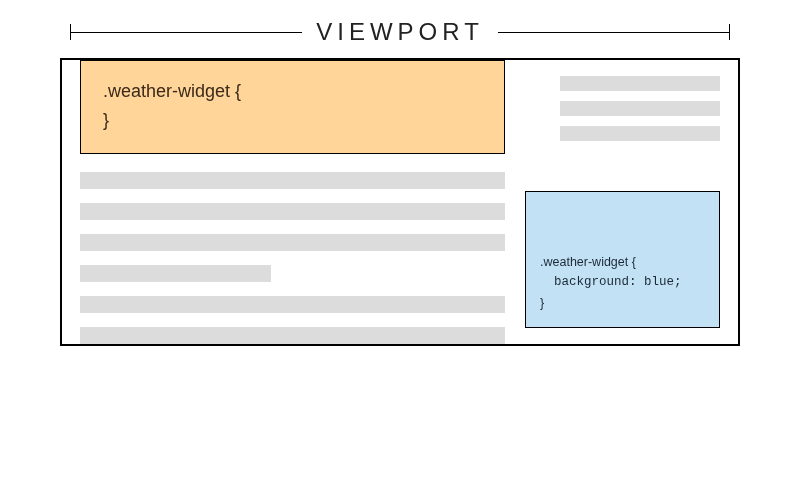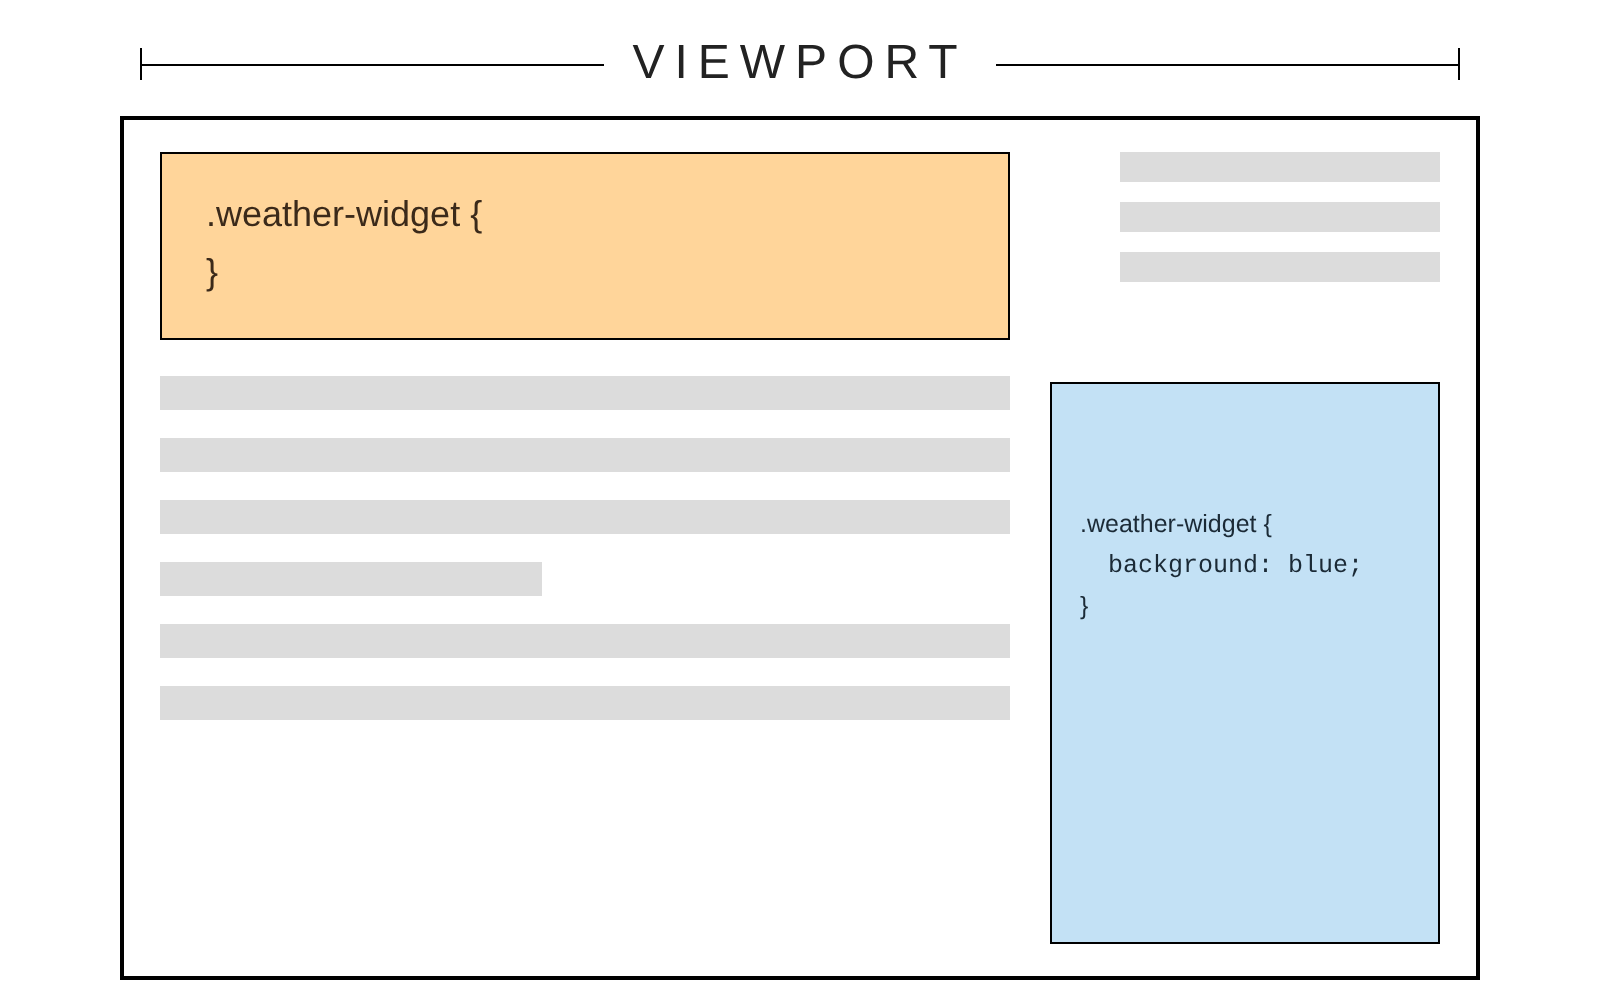--- a/index.html
+++ b/index.html
@@ -48,25 +48,26 @@
       content: "";
       position: absolute;
       right: 0; top: 0; bottom: 0;
       border-right: 1px solid #000;
       height: 16px;
       top: -2px;
     }
     .viewport-frame {
       margin: 0 60px 0 60px;
       border: 2.5px solid #000;
-      height: 432px;
+      height: 288px;
       padding: 16px 18px;
       display: flex;
       gap: 20px;
       background: #fff;
+      align-items: center;
     }
     .col-main { flex: 1; display: flex; flex-direction: column; }
     .col-side { width: 195px; display: flex; flex-direction: column; }
 
     .orange-widget {
       border: 1.5px solid #000;
       background: #ffd59a;
       padding: 16px 22px 18px 22px;
       color: #3b2a1a;
       font-size: 18px;

